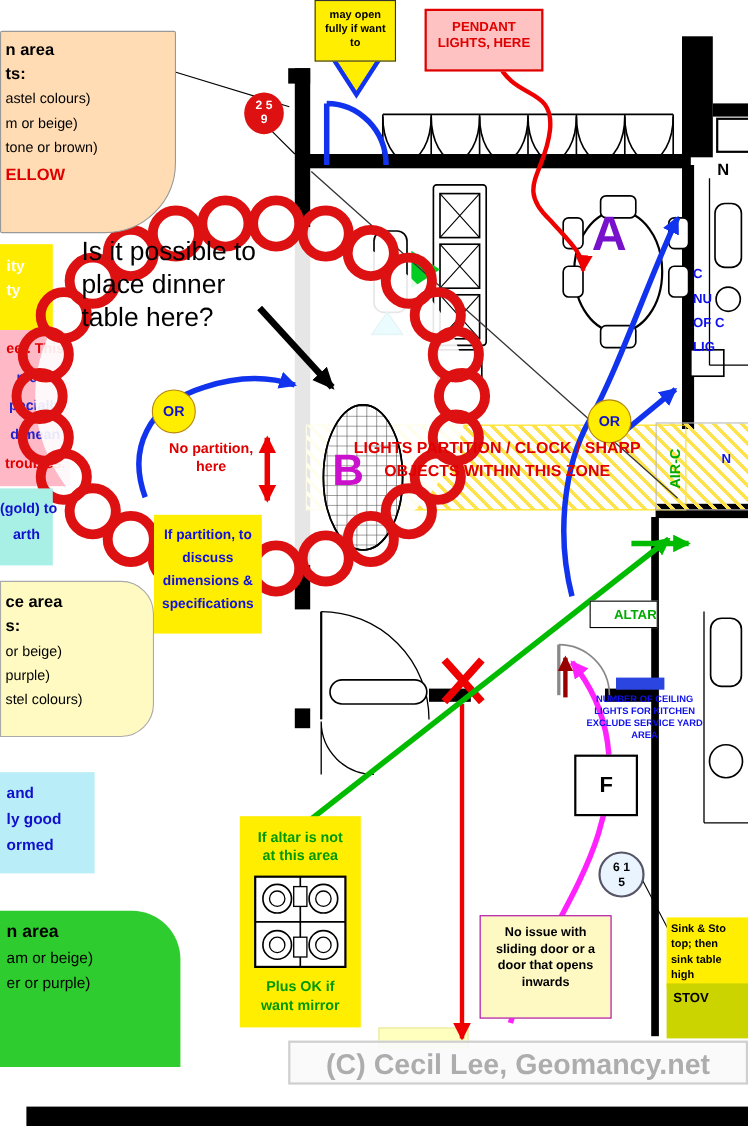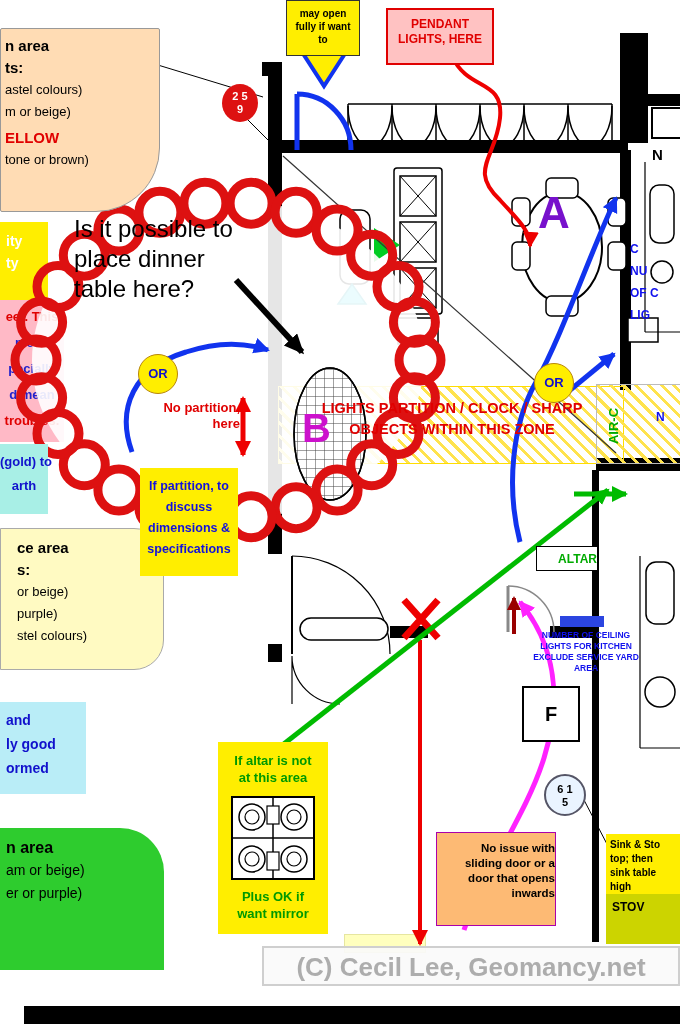--- a/index.html
+++ b/index.html
@@ -20,31 +20,31 @@
   #pendant{left:386px;top:8px;width:104px;height:46px;background:#ffc2c2;border:2px solid #e00000;
            color:#e00000;font-weight:bold;font-size:12px;text-align:center;line-height:15px;padding-top:7px;}
   #ysmall{left:0;top:222px;width:40px;height:72px;background:#ffee00;color:#fff;font-weight:bold;
           font-size:14px;line-height:22px;padding:8px 2px 0 6px;}
   #pinknote{left:0;top:300px;width:64px;height:138px;background:#ffb9c6;font-weight:bold;font-size:13px;
             text-align:center;line-height:26px;padding-top:4px;}
   .c-red{color:#e00000}.c-blue{color:#2222cc}
   #cyan1{left:0;top:444px;width:48px;height:64px;background:#a8efe6;color:#1111cc;font-weight:bold;
          font-size:13px;text-align:center;line-height:24px;padding-top:6px;}
   #cream{left:0;top:528px;width:130px;height:124px;background:#fffac2;border:1px solid #aaa;
-         border-radius:0 30px 30px 0;font-size:13px;line-height:22px;padding:8px 16px;}
+         border-radius:0 30px 30px 0;font-size:13px;line-height:22px;padding:8px 4px;}
   #cream .t{font-weight:bold;font-size:15px;}
   #cyan2{left:0;top:702px;width:74px;height:80px;background:#b9edf7;color:#1111cc;font-weight:bold;
          font-size:14px;line-height:24px;padding:6px 6px;}
   #greennote{left:0;top:828px;width:152px;height:126px;background:#2ecc2e;border-radius:0 44px 0 0;
              font-size:14px;line-height:23px;padding:8px 6px;color:#000;}
   #greennote .t{font-weight:bold;font-size:16px;}
   #partition{left:140px;top:468px;width:98px;height:100px;background:#ffee00;color:#1111dd;font-weight:bold;
              font-size:12.5px;text-align:center;line-height:21px;padding-top:8px;}
   #nopart{left:144px;top:400px;width:96px;height:34px;color:#e00000;font-weight:bold;font-size:13px;
-          text-align:right;line-height:16px;}
+          text-align:center;line-height:16px;}
   #avoidband{left:278px;top:386px;width:344px;height:76px;border:1px solid #ffdd00;
              background:repeating-linear-gradient(45deg,#ffe34d 0 3px,rgba(255,255,255,0) 3px 9px);}
   #airczone{left:596px;top:384px;width:86px;height:78px;border:1px solid #bbb;
             background:repeating-linear-gradient(45deg,#ffe34d 0 3px,rgba(255,255,255,0) 3px 9px);}
   #avoidtext{left:288px;top:398px;width:328px;height:44px;color:#e00000;font-weight:bold;font-size:14.5px;
              text-align:center;line-height:21px;}
   #airclabel{left:582px;top:400px;width:64px;height:52px;color:#00aa00;font-weight:bold;font-size:13px;
              line-height:52px;text-align:center;transform:rotate(-90deg);}
   #question{left:74px;top:214px;width:230px;height:96px;color:#000;font-size:24px;line-height:30px;}
   #letterA{left:538px;top:188px;color:#7711cc;font-size:44px;font-weight:bold;}
@@ -60,22 +60,22 @@
   #altarlabel{left:536px;top:546px;width:62px;height:25px;background:#fff;border:1.5px solid #000;
               color:#00aa00;font-weight:bold;font-size:12px;text-align:right;line-height:25px;box-sizing:border-box;}
   #highlightbar{left:560px;top:616px;width:44px;height:11px;background:#2b45e0;}
   #ceiltext{left:532px;top:630px;width:108px;height:52px;color:#1111ee;font-weight:bold;font-size:8.5px;
             text-align:center;line-height:11px;}
   #flabel{left:522px;top:686px;width:58px;height:56px;border:2.5px solid #000;background:#fff;color:#000;
           font-weight:bold;font-size:20px;display:flex;align-items:center;justify-content:center;box-sizing:border-box;}
   #altarnote{left:218px;top:742px;width:110px;height:192px;background:#ffee00;color:#009900;font-weight:bold;
              font-size:13px;text-align:center;line-height:17px;padding-top:10px;box-sizing:border-box;}
   #altarnote svg{display:block;margin:8px auto 6px auto;}
-  #magentanote{left:436px;top:832px;width:120px;height:94px;background:#fdba74;border:1px solid #aa00aa;
-               color:#000;font-weight:bold;font-size:11.5px;text-align:right;line-height:15px;padding-top:8px;box-sizing:border-box;}
+  #magentanote{left:436px;top:832px;width:120px;height:94px;background:#fef9c3;border:1px solid #aa00aa;
+               color:#000;font-weight:bold;font-size:11.5px;text-align:center;line-height:15px;padding-top:8px;box-sizing:border-box;}
   #sinknote{left:606px;top:834px;width:76px;height:60px;background:#ffee00;color:#000;font-weight:bold;
             font-size:10px;line-height:14px;padding:4px 0 0 4px;}
   #stovenote{left:606px;top:894px;width:76px;height:44px;background:#ccd400;color:#000;font-weight:bold;
              font-size:12px;padding:6px 0 0 6px;}
   #rightblue{left:628px;top:238px;width:52px;height:96px;color:#1111ee;font-weight:bold;font-size:12px;
              line-height:22px;padding-left:2px;}
   #nwindow{left:652px;top:146px;color:#000;font-weight:bold;font-size:15px;}
   #nright{left:656px;top:410px;color:#1111ee;font-weight:bold;font-size:12px;}
   #watermark{left:262px;top:946px;width:418px;height:40px;background:rgba(250,250,250,.92);
              border:2px solid #cfcfcf;color:#adadad;font-weight:bold;font-size:26px;text-align:center;
@@ -235,22 +235,22 @@
     <path d="M132,452 C116,408 134,368 186,352 C222,340 250,344 268,350" stroke="#1133ee" stroke-width="5" fill="none" marker-end="url(#mBlue)"></path>
     <path d="M520,602 C556,646 562,700 544,758 C526,816 482,874 464,930" stroke="#ff22ff" stroke-width="5" fill="none" marker-start="url(#mMagRev)"></path>
     <path d="M514,634 V598" stroke="#990000" stroke-width="4" fill="none" marker-end="url(#mMaroon)"></path>
   </svg>
 
   <div class="abs z6" id="peach">
     <div class="ln t">n area</div>
     <div class="ln t">ts:</div>
     <div class="ln">astel colours)</div>
     <div class="ln">m or beige)</div>
+    <div class="ln">tone or brown)</div>
     <div class="ln y">ELLOW</div>
-    <div class="ln">tone or brown)</div>
   </div>
 
   <div class="abs z6" id="mayopen">
     <div class="ln">may open</div>
     <div class="ln">fully if want</div>
     <div class="ln">to</div>
   </div>
 
   <div class="abs z6" id="pendant">
     <div class="ln">PENDANT</div>

